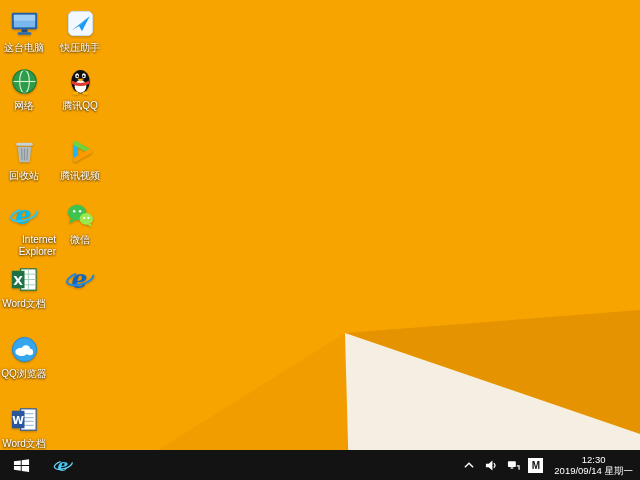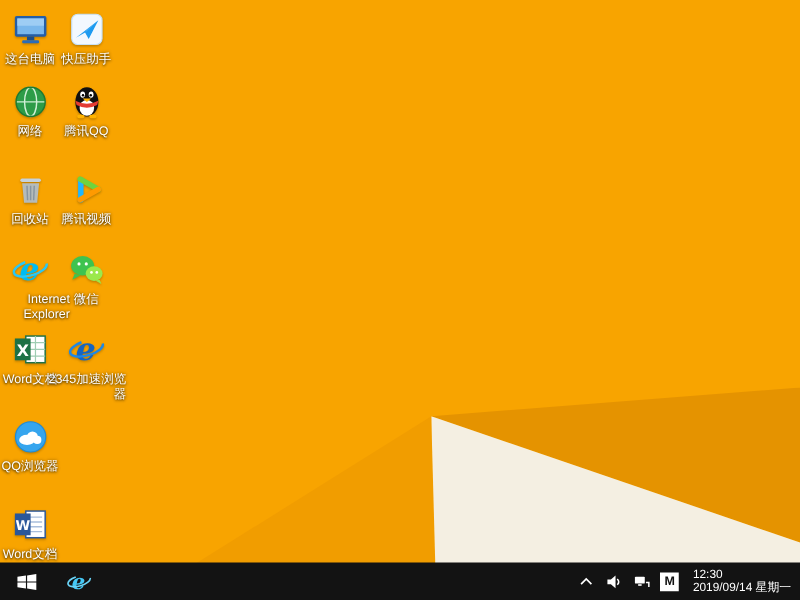--- a/index.html
+++ b/index.html
@@ -11,33 +11,33 @@
   .facet{position:absolute;inset:0;}
   .facet-shade{background:#F19D00;clip-path:polygon(345px 333px,349px 480px,110px 480px);}
   .facet-gold{background:#E59300;clip-path:polygon(345px 333px,640px 310px,640px 434px);}
   .facet-cream{background:#F4EFE2;clip-path:polygon(345px 333px,640px 434px,640px 480px,349px 480px);}
 
   
   .cell{position:absolute;width:64px;display:flex;flex-direction:column;align-items:center;cursor:default;}
   .cell svg{width:31px;height:31px;filter:drop-shadow(0 1px 1px rgba(0,0,0,.25));}
   .lbl{margin-top:3px;font-size:10px;color:#fff;text-align:right;line-height:12px;
     text-shadow:0 1px 2px rgba(0,0,0,.7),0 0 3px rgba(0,0,0,.45);max-width:64px;word-break:break-word;}
-  .c1{left:-8px}.c2{left:37px}
+  .c1{left:-8px}.c2{left:48px}
   .r0{top:8px}.r1{top:66px}.r2{top:136px}.r3{top:200px}.r4{top:264px}.r5{top:334px}.r6{top:404px}
 
   
   .taskbar{position:absolute;left:0;right:0;bottom:0;height:30px;background:#131313;
     display:flex;align-items:center;z-index:5;}
   .tb-btn{width:42px;height:30px;display:flex;align-items:center;justify-content:center;
     background:none;border:none;padding:0;cursor:pointer;}
   .tray{margin-left:auto;display:flex;align-items:center;gap:8px;height:100%;}
   .tray-ic{display:flex;align-items:center;justify-content:center;width:14px;height:14px;cursor:pointer;}
   .ime{width:15px;height:15px;background:#fff;color:#111;font-size:10px;font-weight:bold;
     display:flex;align-items:center;justify-content:center;cursor:pointer;}
-  .clock{color:#fff;font-size:9.5px;line-height:11px;text-align:left;margin-left:3px;
+  .clock{color:#fff;font-size:9.5px;line-height:11px;text-align:center;margin-left:3px;
     margin-right:7px;cursor:pointer;}
 </style>
 </head>
 <body>
 
 <div class="screen">
 
   <div class="wall">
     <div class="facet facet-shade"></div>
     <div class="facet facet-gold"></div>
@@ -163,21 +163,20 @@
     <div class="lbl">微信</div>
   </div>
 
   <div class="cell c2 r4">
     <svg viewBox="0 0 32 32">
       <text x="15" y="25" font-size="26" font-style="italic" font-weight="bold" fill="#1565C0" text-anchor="middle" font-family="'DejaVu Serif',serif">e</text>
       <g transform="rotate(-16 16 16)">
         <ellipse cx="16" cy="15" rx="14" ry="6" fill="none" stroke="#1E88E5" stroke-width="2" stroke-dasharray="46 20"></ellipse>
       </g>
     </svg>
-    <div class="lbl">2345加速浏览器</div>
   </div>
 
   <div class="taskbar">
 
     <button class="tb-btn">
       <svg viewBox="0 0 18 18" width="17" height="17">
         <polygon points="1,4.6 8.2,3.6 8.2,8.6 1,8.6" fill="#fff"></polygon>
         <polygon points="9.2,3.5 17,2.4 17,8.6 9.2,8.6" fill="#fff"></polygon>
         <polygon points="1,9.6 8.2,9.6 8.2,14.6 1,13.6" fill="#fff"></polygon>
         <polygon points="9.2,9.6 17,9.6 17,15.8 9.2,14.7" fill="#fff"></polygon>

